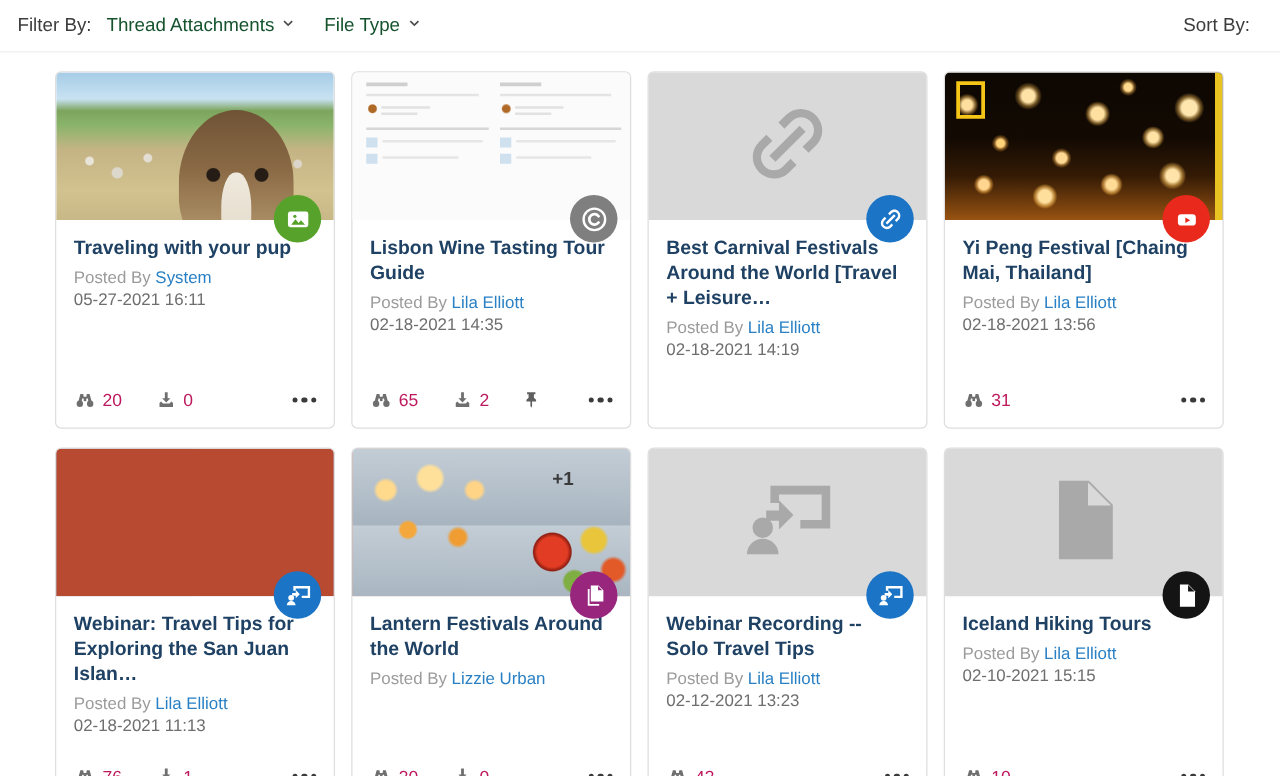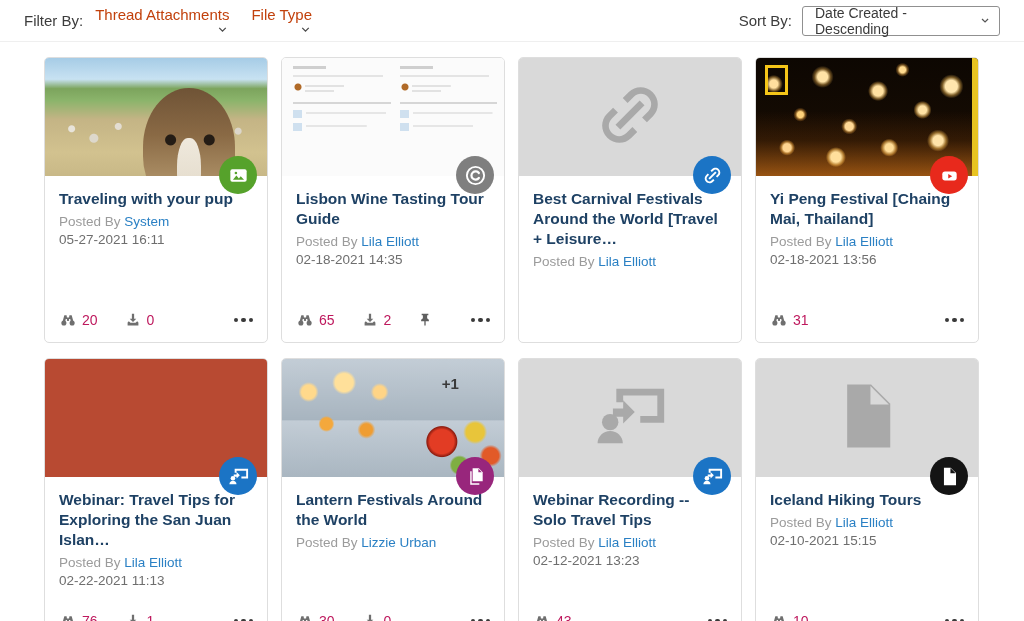--- a/index.html
+++ b/index.html
@@ -1,24 +1,24 @@
 <!DOCTYPE html>
 <html><head>
 <meta charset="utf-8">
 <style>
   * { margin:0; padding:0; box-sizing:border-box; }
   html,body { width:1024px; height:621px; overflow:hidden; background:#fff;
     font-family:"Liberation Sans", sans-serif; }
 
   
-  .filter-bar { height:42px; display:flex; align-items:center; padding:0 24px;
+  .filter-bar { height:42px; display:flex; align-items:center; padding:0 14px;
     border-bottom:1px solid #efefef; background:#fff; }
   .filter-label { font-size:15px; color:#3c3c3c; margin-right:12px; }
-  .filter-item { display:flex; align-items:flex-end; font-size:15px; color:#c2410c;
-    margin-right:22px; cursor:pointer;flex-direction:column; }
+  .filter-item { display:flex; align-items:flex-start; font-size:15px; color:#14532d;
+    margin-right:22px; cursor:pointer; }
   .chev { width:13px; height:13px; margin-left:5px; color:#4a4a4a; }
   .sort-group { margin-left:auto; display:flex; align-items:center; }
   .sort-label { font-size:15px; color:#3c3c3c; margin-right:10px; }
   .sort-select { width:198px; height:30px; border:1px solid #909090; border-radius:3px;
     display:flex; align-items:center; justify-content:space-between;
     padding:0 8px 0 12px; font-size:14px; color:#3a3a3a; cursor:pointer; background:#fff; }
   .sort-select .chev { margin-left:6px; color:#555; }
 
   
   .grid { display:grid; grid-template-columns:repeat(4,224px); column-gap:13px;
@@ -173,26 +173,20 @@
       </svg>
   </span>
   <span class="filter-item">
     <span>File Type</span>
     <svg class="chev" viewBox="0 0 24 24" fill="none" stroke="currentColor" stroke-width="2.4">
         <path d="M6 9l6 6 6-6"></path>
       </svg>
   </span>
   <span class="sort-group">
     <span class="sort-label">Sort By:</span>
-    <span class="sort-select">
-      <span>Date Created - Descending</span>
-      <svg class="chev" viewBox="0 0 24 24" fill="none" stroke="currentColor" stroke-width="2.4">
-          <path d="M6 9l6 6 6-6"></path>
-        </svg>
-    </span>
   </span>
 </div>
 
 <div class="grid">
   <div class="card">
     <div class="thumb thumb-dog-field">
       
     </div>
     <span class="badge" style="background: rgb(86, 162, 43); color: rgb(86, 162, 43);">
         <svg viewBox="0 0 24 24">
@@ -296,20 +290,21 @@
           <path fill="var(--ic,#fff)" d="M7 11h10v2H7z"></path>
           <path fill="var(--ic,#fff)" d="M7.5 7C4.8 7 2.6 9.2 2.6 12s2.2 5 4.9 5H10v-2H7.5c-1.7 0-3-1.3-3-3s1.3-3 3-3H10V7zM14 7v2h2.5c1.7 0 3 1.3 3 3s-1.3 3-3 3H14v2h2.5c2.7 0 4.9-2.2 4.9-5s-2.2-5-4.9-5z"></path>
         </svg>
       </span>
     <div class="card-body">
       <div class="title">Best Carnival Festivals Around the World [Travel + Leisure…</div>
       <div class="posted">
         <span class="posted-label">Posted By </span>
         <span class="author">Lila Elliott</span>
       </div>
+      <div class="date">02-18-2021 14:19</div>
     </div>
   </div>
 
   <div class="card">
     <div class="thumb thumb-lanterns-night">
       
     </div>
     <span class="badge" style="background: rgb(232, 41, 28); color: rgb(232, 41, 28);">
         <svg viewBox="0 0 24 24">
           <rect x="4.5" y="7.8" width="15" height="9.4" rx="2.8" fill="var(--ic,#fff)"></rect>
@@ -354,21 +349,21 @@
           <circle cx="6.2" cy="13.8" r="2.4" fill="var(--ic,#fff)"></circle>
           <path fill="var(--ic,#fff)" d="M2.5 20c0-2 1.7-3.6 3.7-3.6S9.9 18 9.9 20z"></path>
         </svg>
       </span>
     <div class="card-body">
       <div class="title">Webinar: Travel Tips for Exploring the San Juan Islan…</div>
       <div class="posted">
         <span class="posted-label">Posted By </span>
         <span class="author">Lila Elliott</span>
       </div>
-      <div class="date">02-22-2021 11:13</div>
+      <div class="date">02-18-2021 11:13</div>
     </div>
     <div class="card-footer">
       <span class="stat stat-views">
         <svg viewBox="0 0 24 24" fill="currentColor">
             <circle cx="6.5" cy="16" r="3.4"></circle>
             <circle cx="17.5" cy="16" r="3.4"></circle>
             <path d="M4.6 14.6L7.1 5.5h3l.5 3h2.8l.5-3h3l2.5 9.1-3.4 1L15 10.5H9l-1 5.1z"></path>
             <rect x="10.6" y="9.8" width="2.8" height="3.4"></rect>
           </svg>
         <span class="views-count">76</span>

